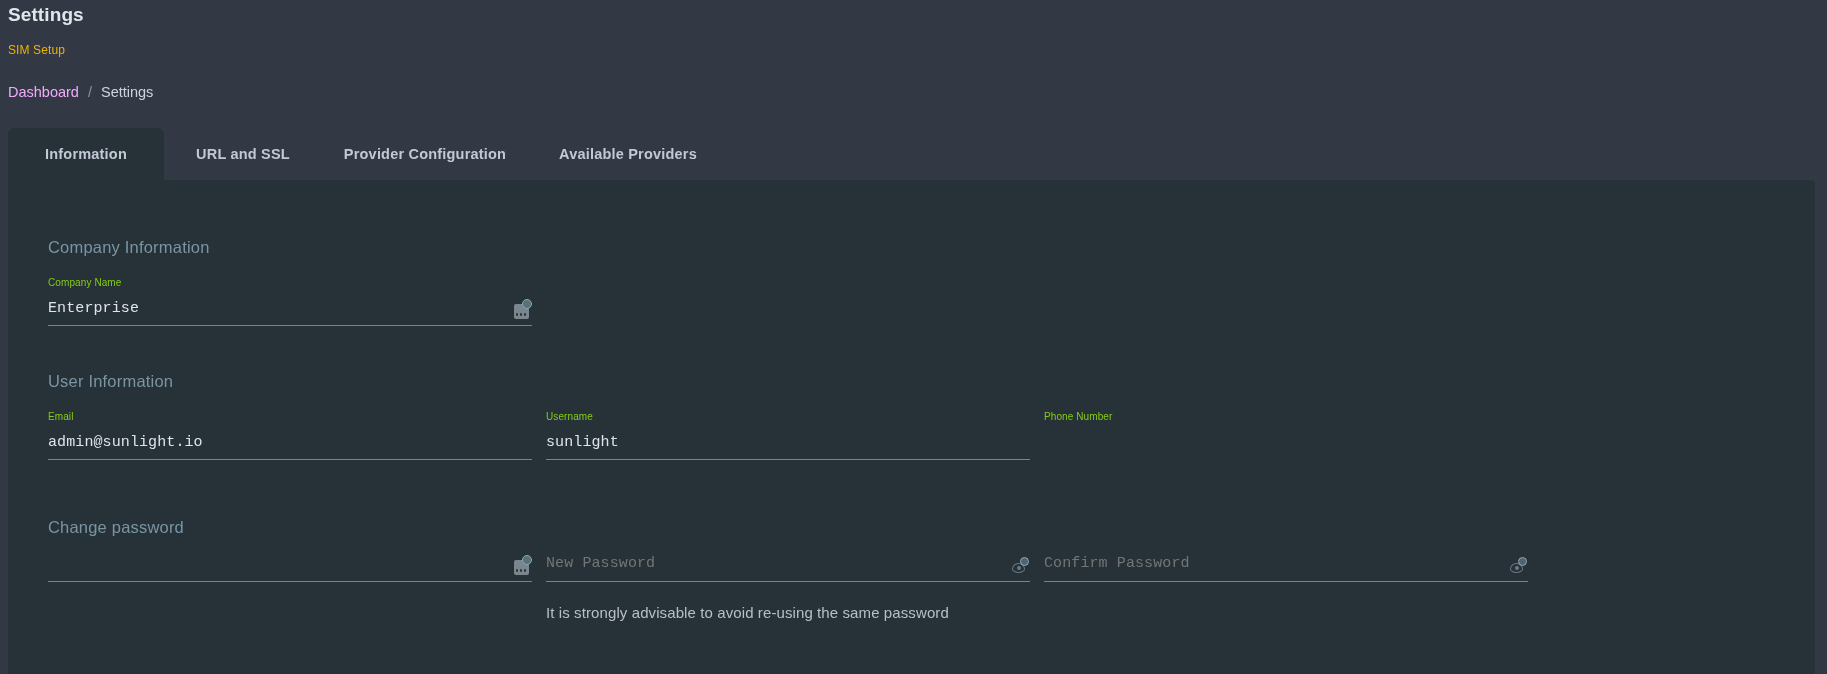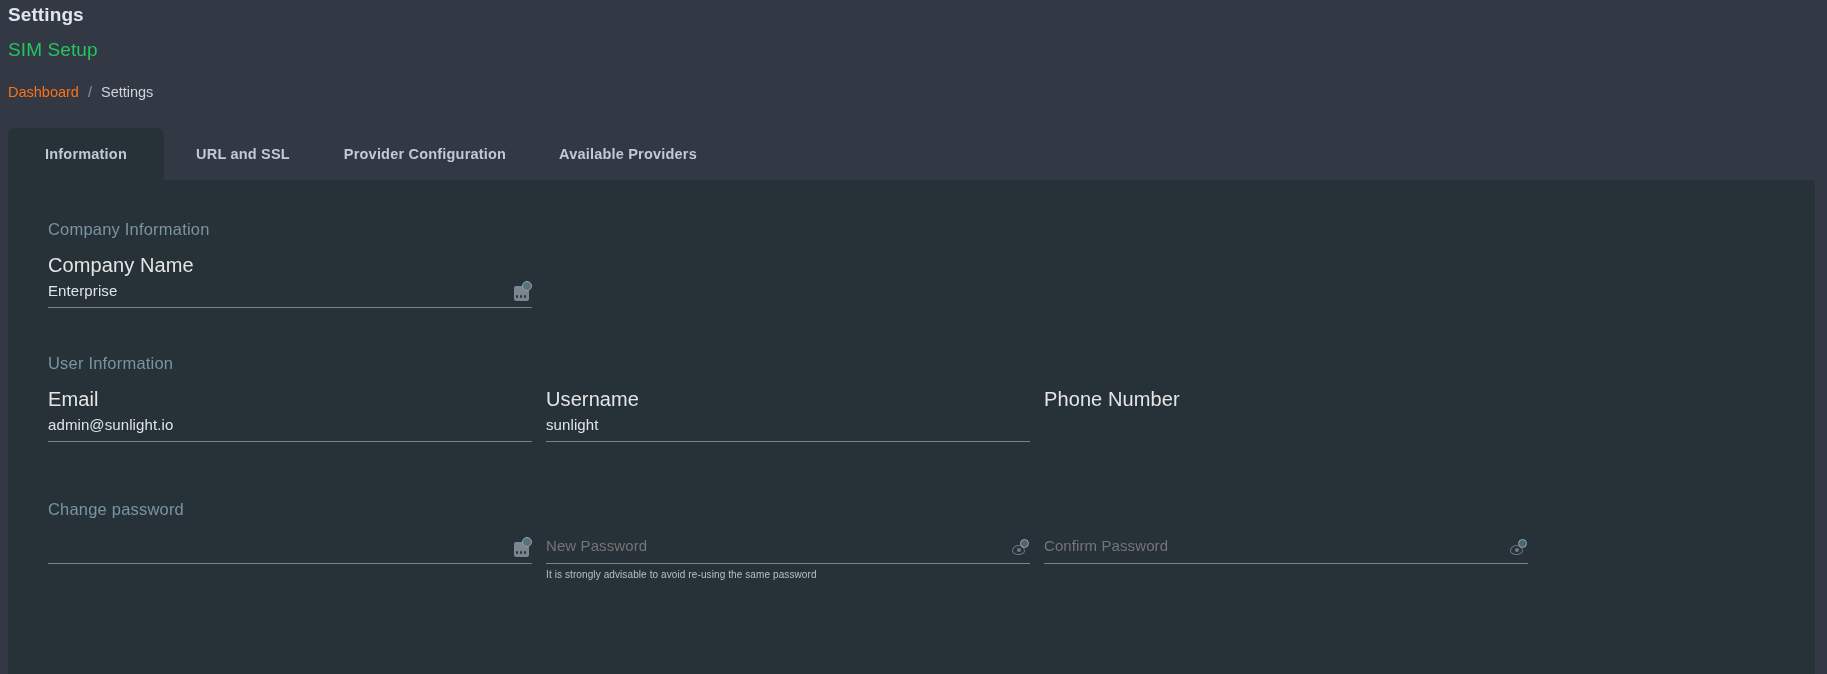--- a/index.html
+++ b/index.html
@@ -31,38 +31,38 @@
   .page-title {
     font-size: 19px;
     font-weight: bold;
     color: #e2e6ec;
     letter-spacing: 0.1px;
     padding-top: 4px;
     line-height: 22px;
   }
 
   .page-subtitle {
-    font-size: 19px;
-    color: #22c55e;
+    font-size: 12px;
+    color: #eab308;
     line-height: 20px;
     padding-top: 14px;
     letter-spacing: 0.1px;
   }
 
   .breadcrumb {
     padding-top: 22px;
     font-size: 14.5px;
     line-height: 20px;
     display: flex;
     align-items: center;
     gap: 9px;
   }
 
   .breadcrumb-link {
-    color: #f97316;
+    color: #f0abfc;
     cursor: pointer;
     text-decoration: none;
   }
 
   .breadcrumb-sep {
     color: #8b93a1;
   }
 
   .breadcrumb-current {
     color: #cfd4dc;
@@ -118,39 +118,39 @@
     padding: 28px 40px 0 40px;
   }
 
   .section-title {
     font-size: 16.5px;
     color: #7a94a3;
     letter-spacing: 0.2px;
     line-height: 22px;
   }
 
-  .section-title.company   { margin-top: 10px; }
+  .section-title.company   { margin-top: 28px; }
   .section-title.user      { margin-top: 44px; }
   .section-title.password  { margin-top: 56px; }
 
   
   .field-row {
     display: flex;
     gap: 14px;
     margin-top: 16px;
   }
 
   .field {
     width: 484px;
     position: relative;
   }
 
   .field-label {
-    font-size: 20px;
-    color: #e5e5e5;
+    font-size: 10px;
+    color: #84cc16;
     line-height: 18px;
     letter-spacing: 0.1px;
   }
 
   .field-input-wrap {
     position: relative;
     margin-top: 7px;
     height: 27px;
     border-bottom: 1px solid #76848c;
     display: flex;
@@ -159,44 +159,44 @@
 
   .field-value {
     font-size: 15px;
     color: #e0e4ea;
     line-height: 20px;
     letter-spacing: 0.1px;
     background: transparent;
     border: none;
     outline: none;
     width: 100%;
-    font-family: Liberation Sans, sans-serif;
+    font-family: Liberation Mono, monospace;
     padding: 0;
   }
 
   .field-value.placeholder {
     color: #7f8893;
   }
 
   
   .field-standalone {
     width: 484px;
     position: relative;
   }
 
   .field-standalone .field-input-wrap {
     margin-top: 0;
     height: 28px;
   }
 
   .field-hint {
-    font-size: 10px;
+    font-size: 15px;
     color: #b9bfc8;
     line-height: 16px;
-    margin-top: 3px;
+    margin-top: 23px;
     letter-spacing: 0.1px;
   }
 
   
   .input-icon {
     position: absolute;
     right: 0;
     bottom: 3px;
     width: 22px;
     height: 22px;

